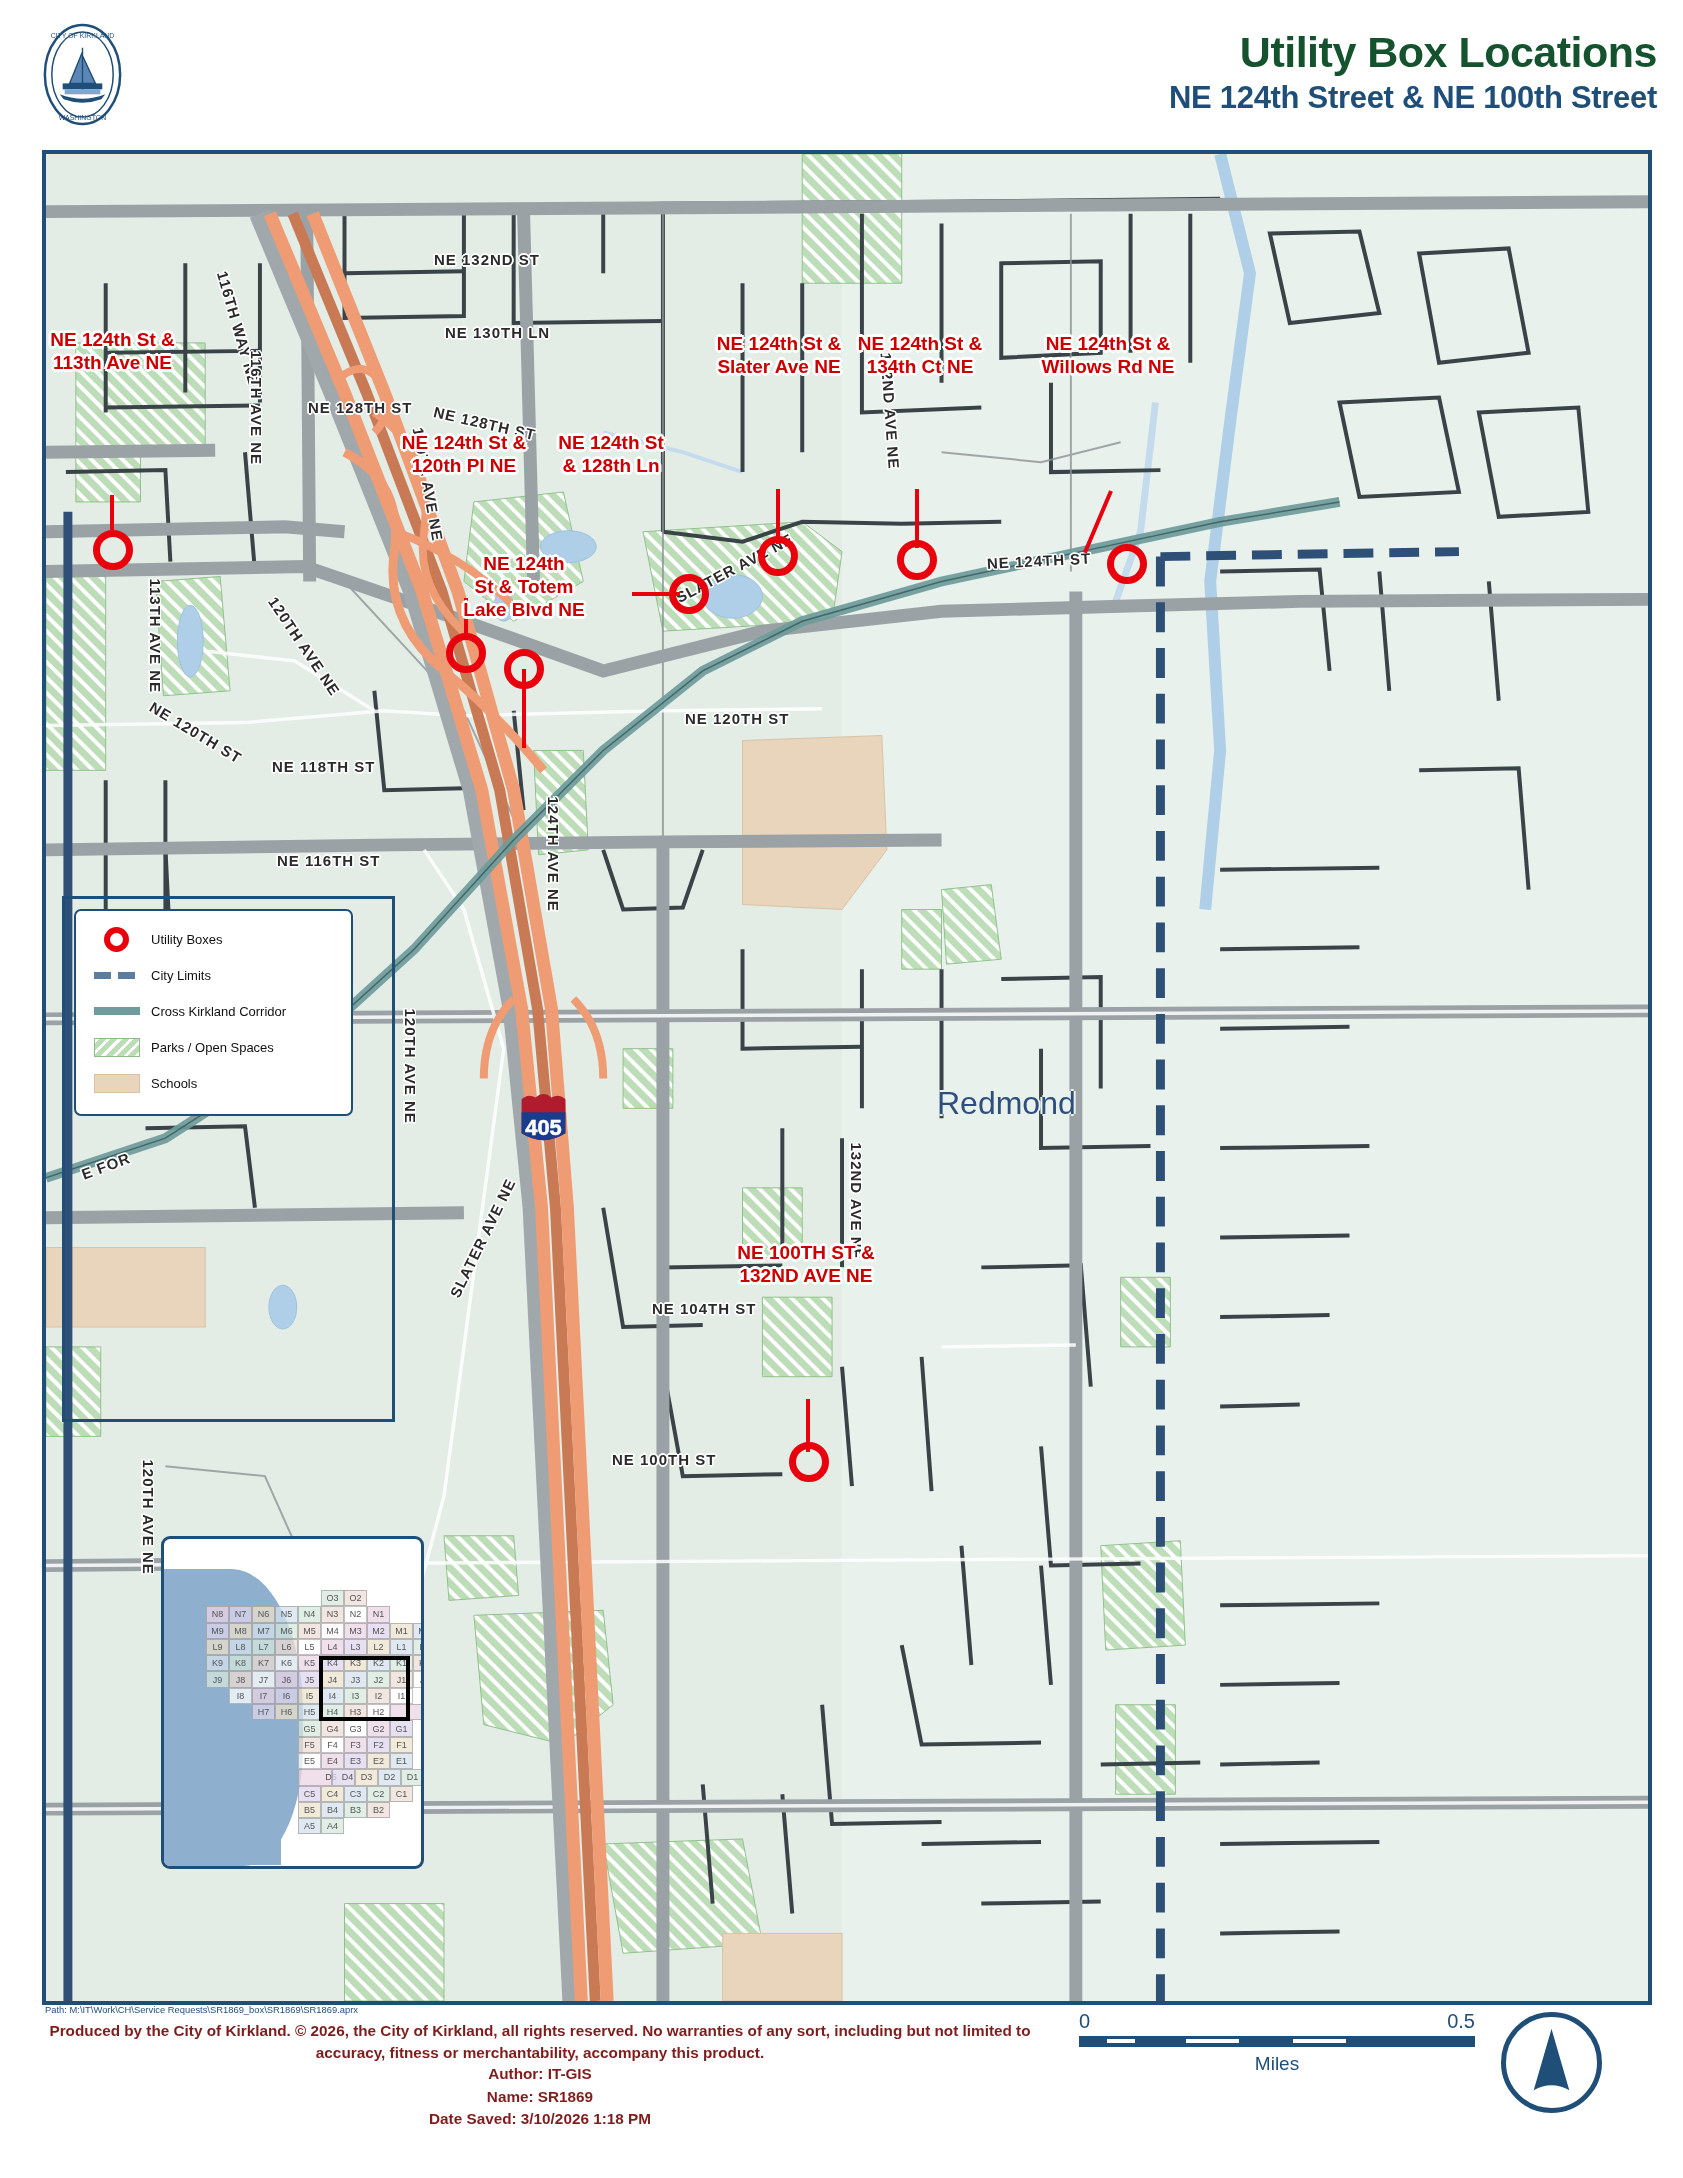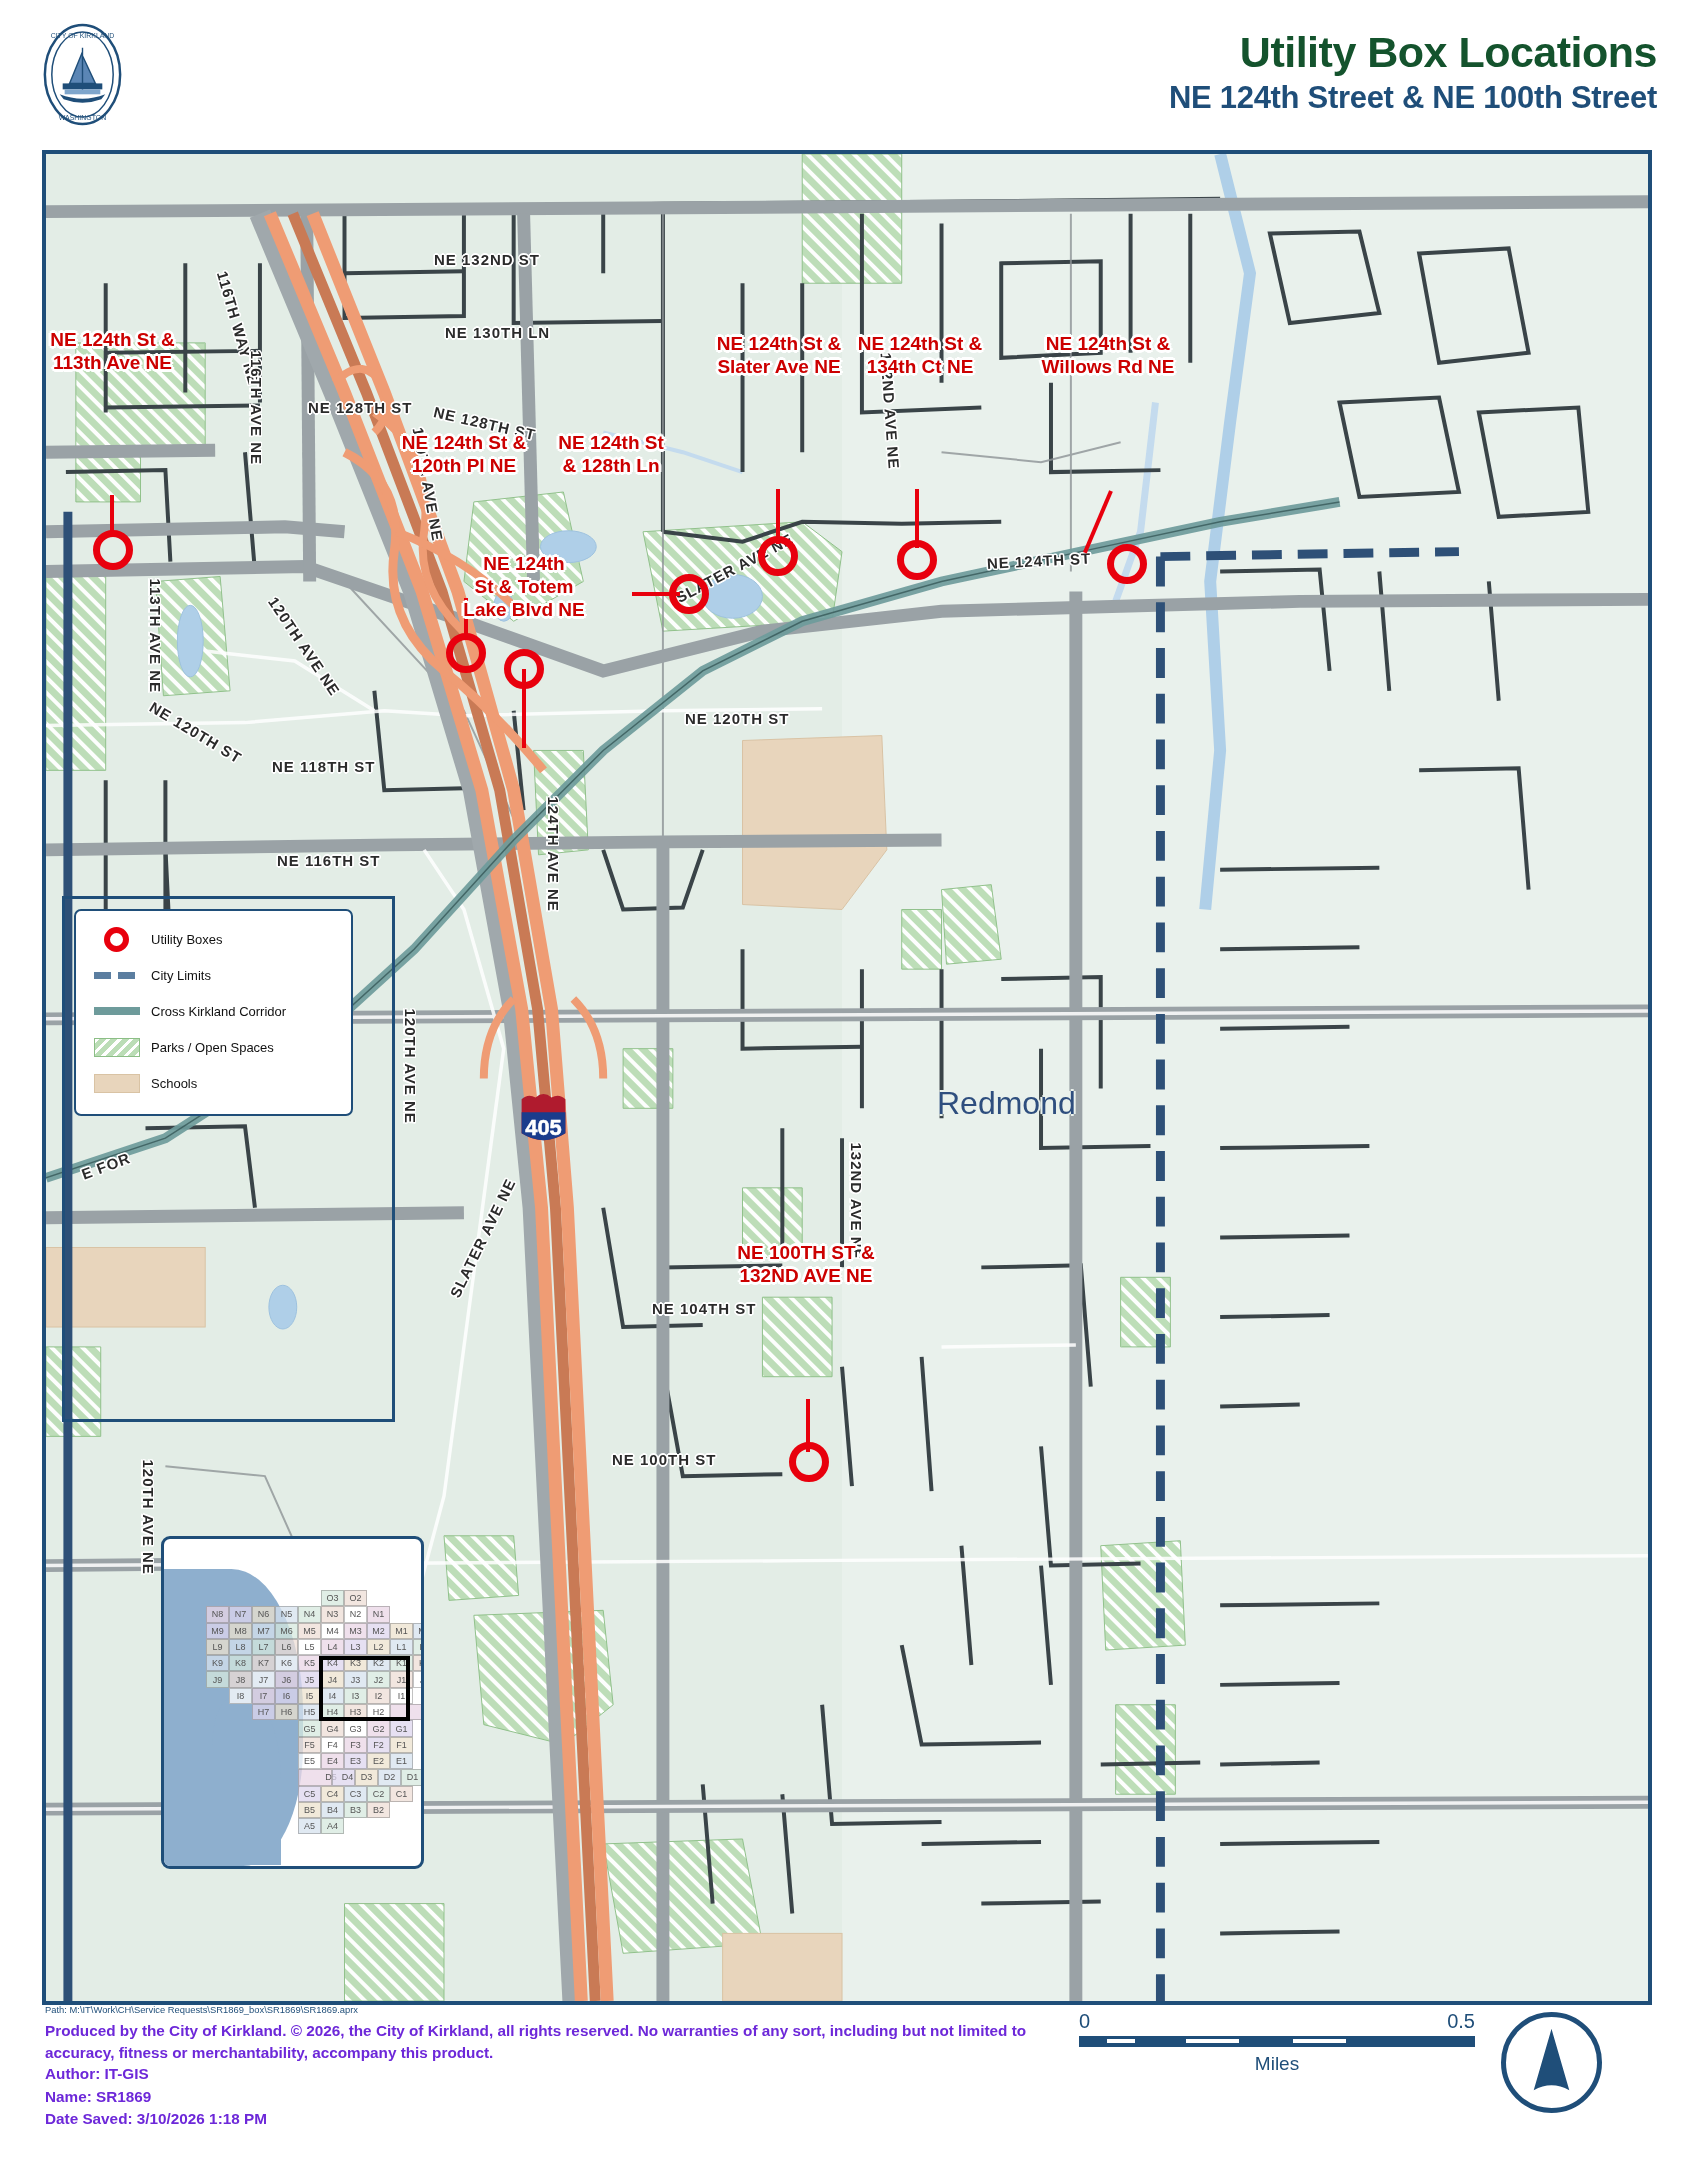--- a/index.html
+++ b/index.html
@@ -70,22 +70,22 @@
   #scale-zero{position:absolute;left:0;top:0;font-size:20px;color:#1F4E79;}
   #scale-half{position:absolute;right:0;top:0;font-size:20px;color:#1F4E79;}
   #scale-bar{position:relative;height:11px;background:#1F4E79;margin-top:2px;}
   .tick{position:absolute;top:3px;height:4px;background:#fff;}
   #scale-unit{text-align:center;font-size:19px;color:#1F4E79;margin-top:6px;}
   #north{position:absolute;left:1501px;top:2012px;width:91px;height:91px;
          border:5px solid #1F4E79;border-radius:50%;}
 
   
   #path-text{position:absolute;left:45px;top:2004px;font-size:9.4px;color:#1F4E79;}
-  #footer{position:absolute;left:45px;top:2020px;width:990px;color:#6d28d9;
-          font-size:15.3px;font-weight:bold;line-height:1.42;}
+  #footer{position:absolute;left:45px;top:2020px;width:990px;color:#7f1d1d;
+          font-size:15.3px;font-weight:bold;line-height:1.42;text-align:center;}
   #footer .meta{line-height:1.45;}
 </style>
 </head>
 <body>
 
 <div id="header">
   <svg id="seal" viewBox="0 0 106 106">
     <ellipse cx="53" cy="53" rx="38" ry="50" fill="#fff" stroke="#1F4E79" stroke-width="2.5"></ellipse>
     <ellipse cx="53" cy="53" rx="31" ry="43" fill="#fff" stroke="#1F4E79" stroke-width="1.5"></ellipse>
     <path d="M53 26 L53 70 M53 30 L40 62 L53 62 Z M53 34 L66 62 L53 62 Z" fill="#5B86B5" stroke="#1F4E79" stroke-width="1.4"></path>

